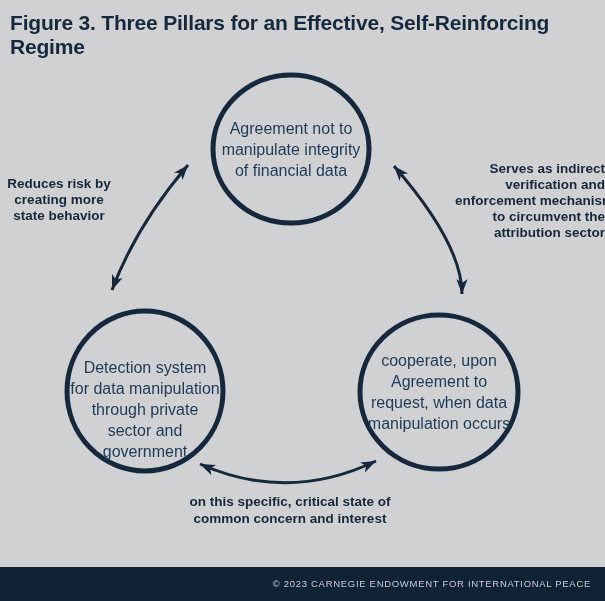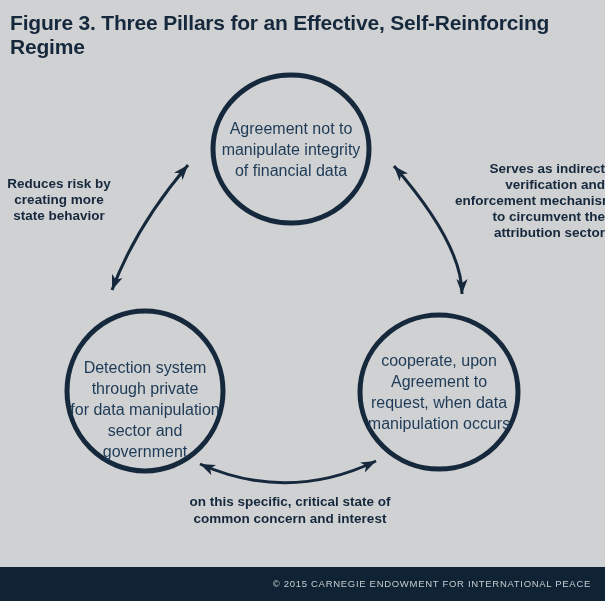--- a/index.html
+++ b/index.html
@@ -73,22 +73,22 @@
   </svg>
 
   <div class="node node-top">
     <div>Agreement not to</div>
     <div>manipulate integrity</div>
     <div>of financial data</div>
   </div>
 
   <div class="node node-bl">
     <div>Detection system</div>
+    <div>for data manipulation</div>
     <div>through private</div>
-    <div>for data manipulation</div>
     <div>sector and</div>
     <div>government</div>
   </div>
 
   <div class="node node-br">
     <div>cooperate, upon</div>
     <div>Agreement to</div>
     <div>request, when data</div>
     <div>manipulation occurs</div>
   </div>
@@ -106,16 +106,16 @@
     <div>to circumvent the</div>
     <div>attribution sector</div>
   </div>
 
   <div class="edge-label label-bottom">
     <div>on this specific, critical state of</div>
     <div>common concern and interest</div>
   </div>
 
   <div class="footer">
-    <span>© 2015 CARNEGIE ENDOWMENT FOR INTERNATIONAL PEACE</span>
+    <span>© 2023 CARNEGIE ENDOWMENT FOR INTERNATIONAL PEACE</span>
   </div>
 
 </div>
 
 </body></html>

